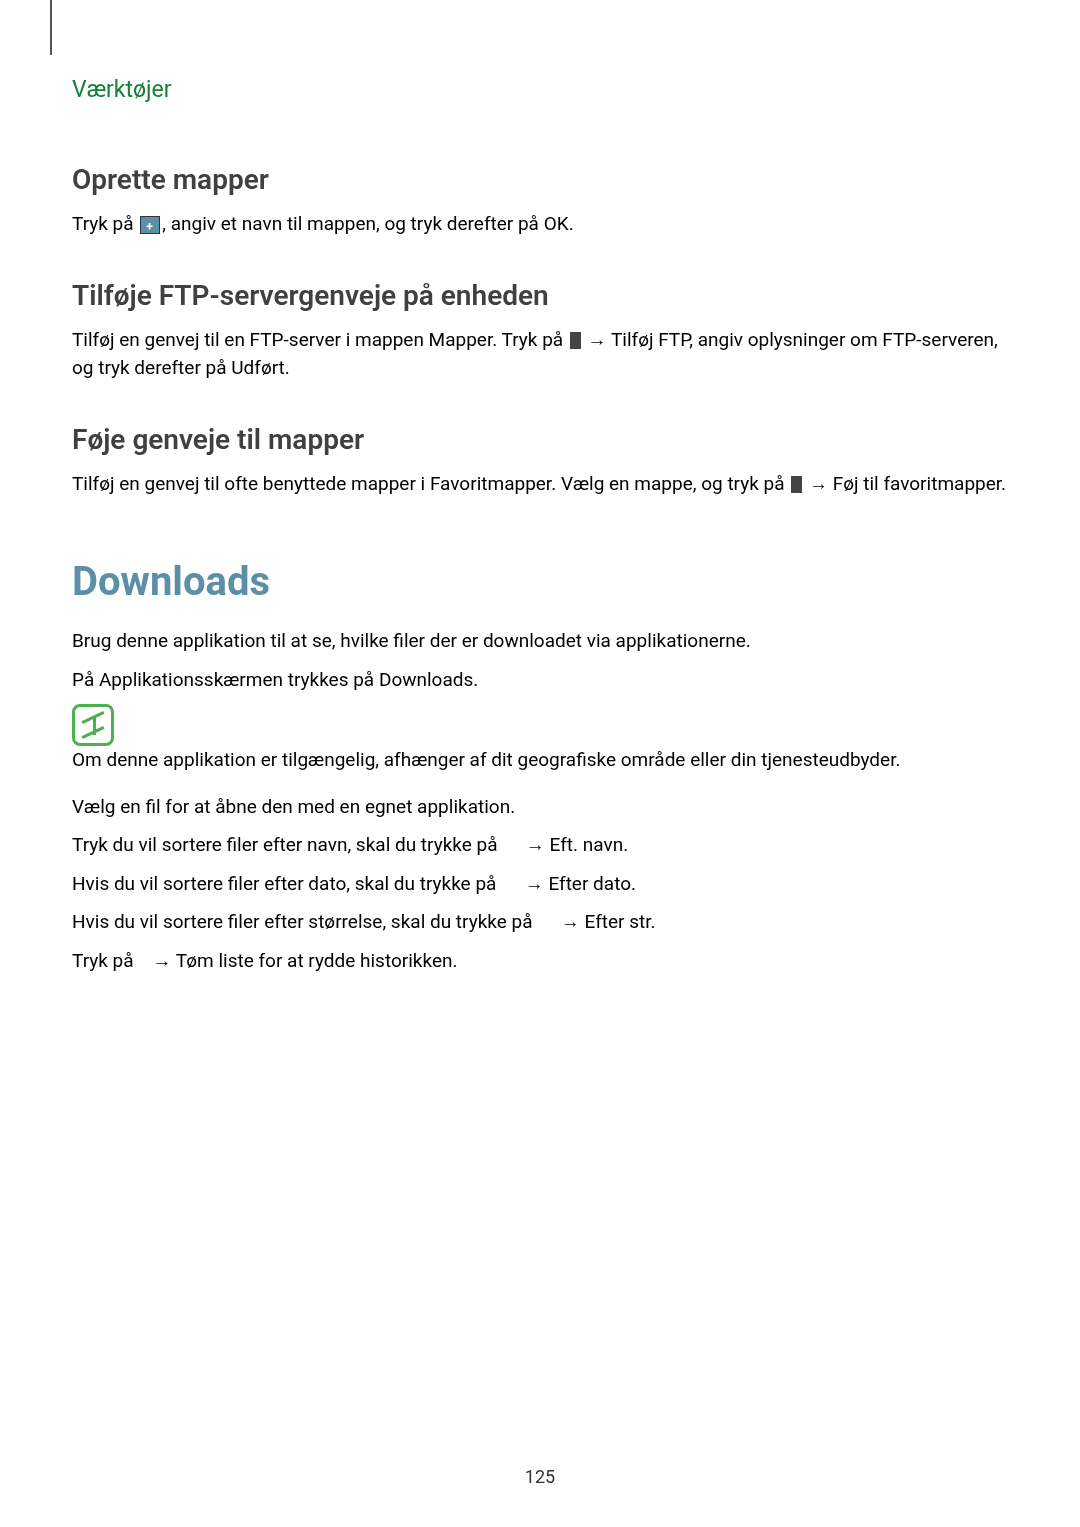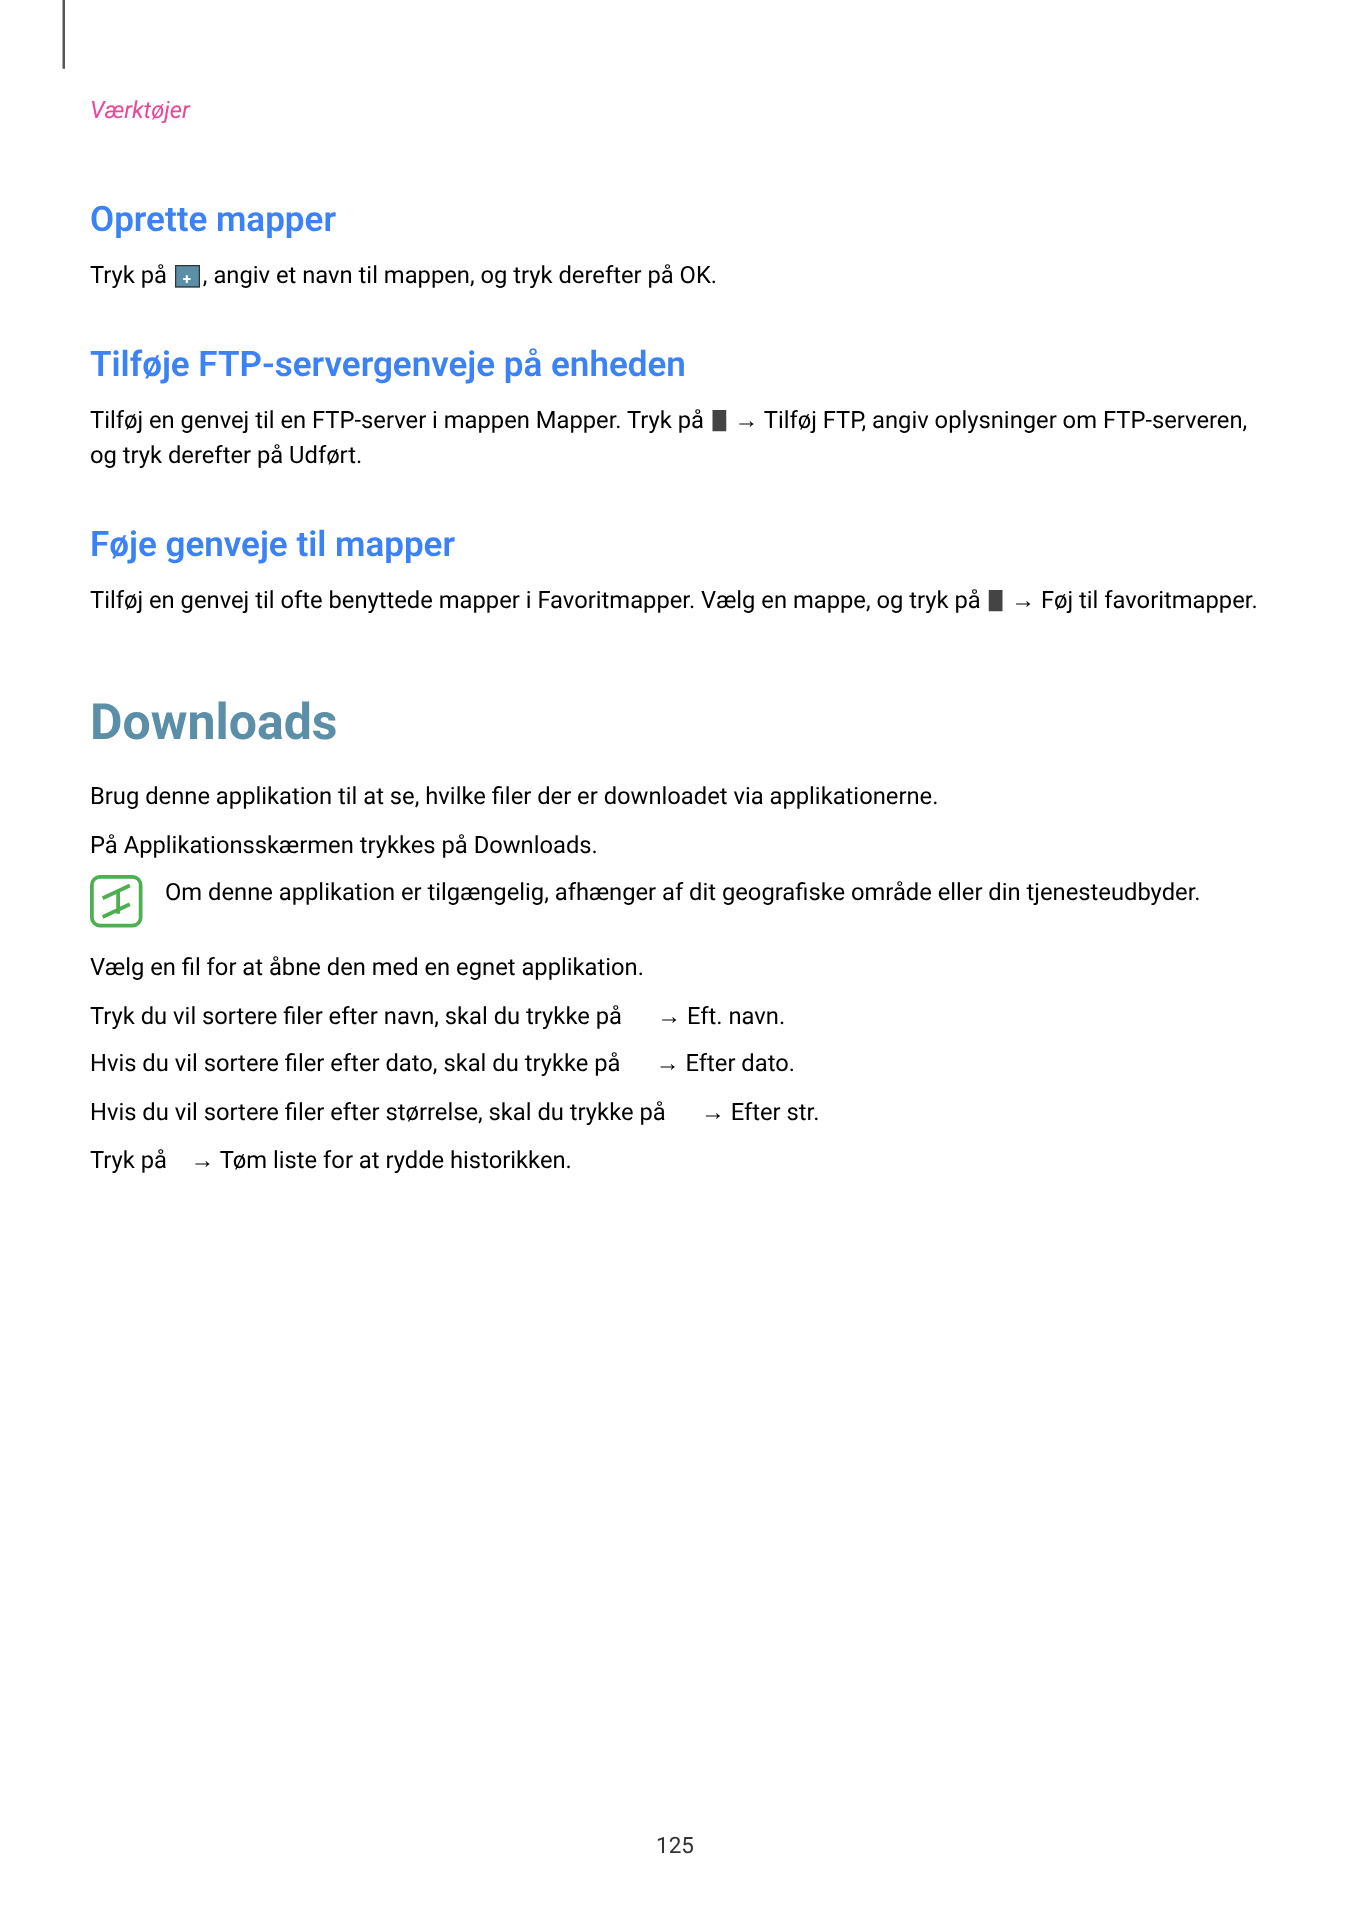--- a/index.html
+++ b/index.html
@@ -18,33 +18,32 @@
     }
     .left-border {
       position: absolute;
       left: 50px;
       top: 0;
       width: 2px;
       height: 55px;
       background: #555;
     }
     .breadcrumb {
-      font-size: 19px;
-      color: #ec4899;
+      font-size: 23px;
+      color: #15803d;
       margin-left: 22px;
       margin-top: 36px;
       margin-bottom: 60px;
-      font-style: italic;
     }
     .content {
       margin-left: 22px;
     }
     .subsection-title {
       font-size: 28px;
-      color: #3b82f6;
+      color: #404040;
       font-weight: 600;
       margin-bottom: 14px;
     }
     .section-title {
       font-size: 40px;
       color: #5b8fa8;
       font-weight: 700;
       margin-top: 60px;
       margin-bottom: 22px;
     }
@@ -88,20 +87,21 @@
       margin: 0 2px;
     }
     .arrow {
       font-size: 19px;
     }
     .note-box {
       display: flex;
       align-items: flex-start;
       margin-top: 10px;
       margin-bottom: 18px;
+      flex-direction: column;
     }
     .note-icon {
       flex-shrink: 0;
       width: 42px;
       height: 42px;
       border: 3px solid #4caf50;
       border-radius: 8px;
       position: relative;
       margin-right: 18px;
     }

